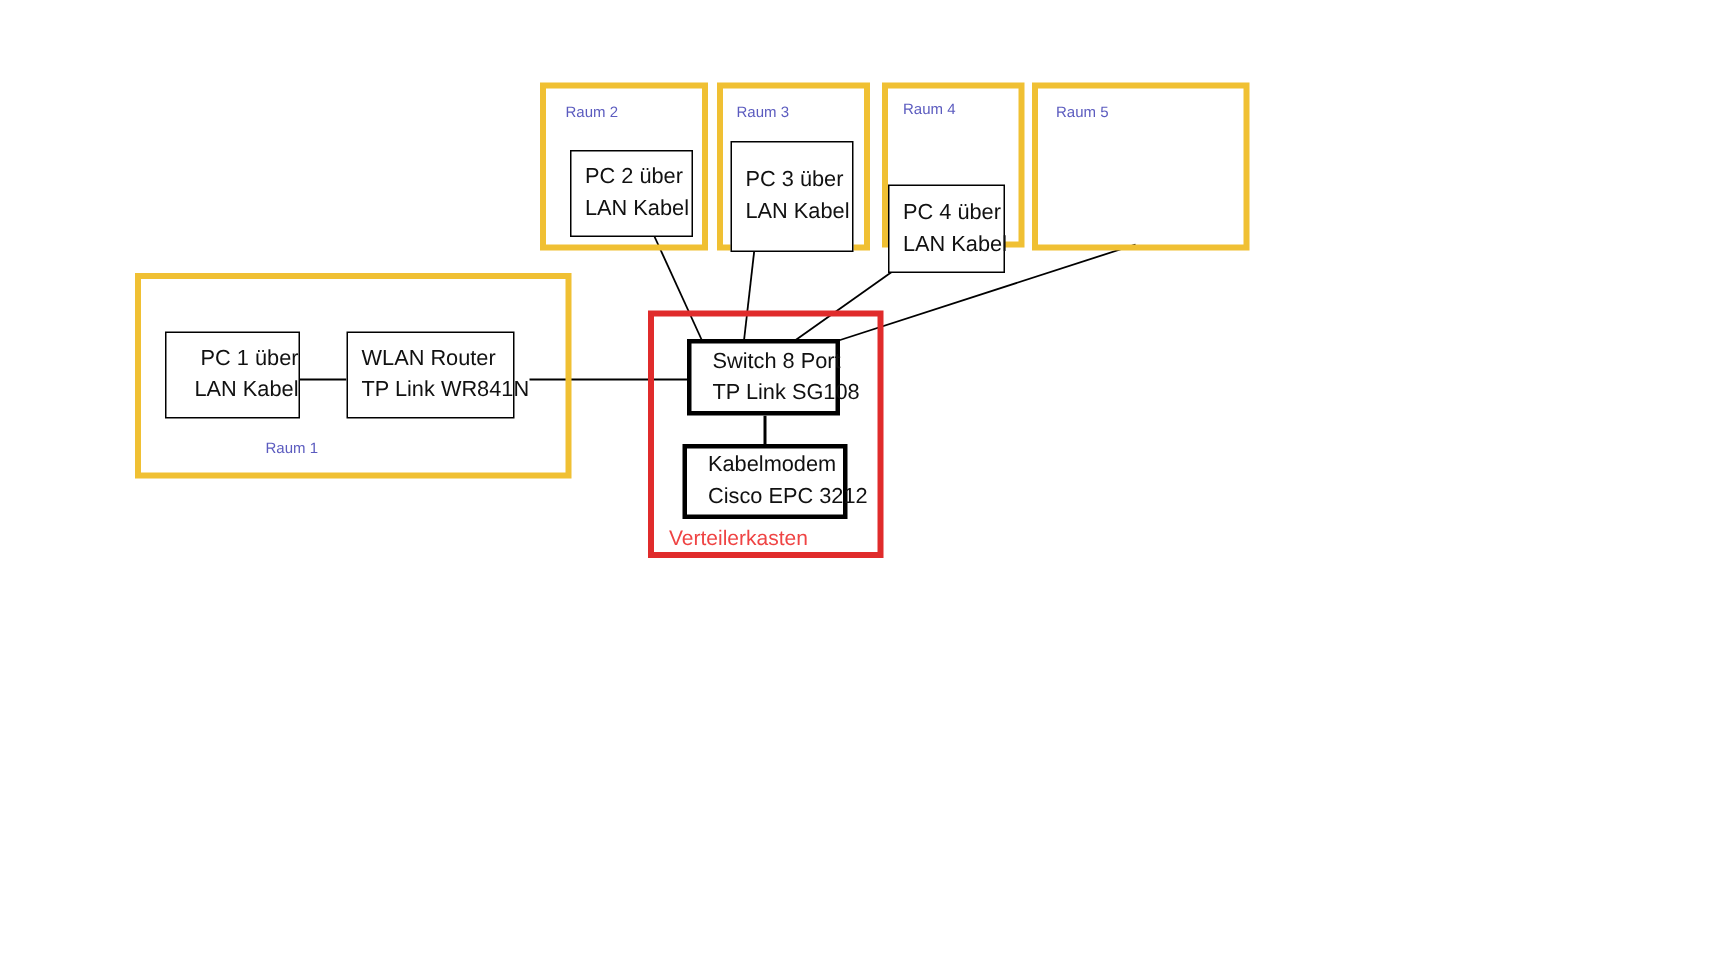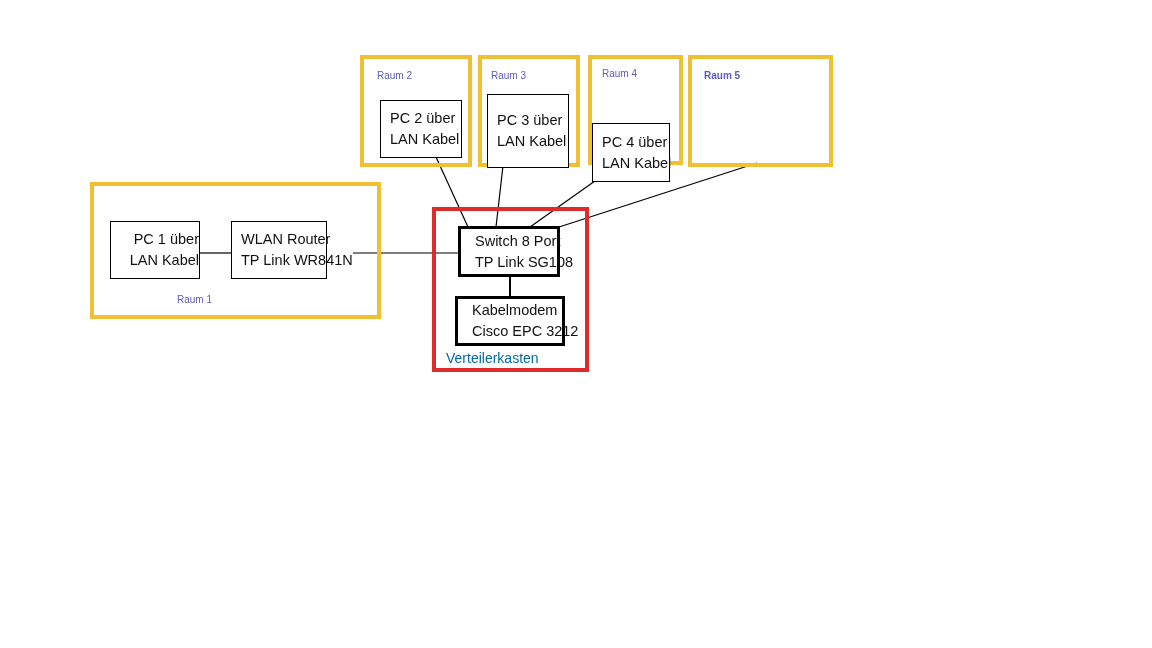--- a/index.html
+++ b/index.html
@@ -62,21 +62,21 @@
   }
   
   .cabinet {
     position: absolute;
     box-sizing: border-box;
     border: 4px solid #e02b2b;
     background: transparent;
   }
   .cabinet-label {
     position: absolute;
-    color: #0369a1;
+    color: #ef4444;
     font-size: 14px;
     line-height: 16px;
     white-space: nowrap;
   }
 </style>
 </head>
 <body>
 
 <div id="canvas">
 
@@ -98,21 +98,21 @@
   </svg>
 
   <div class="zone" style="left:90px; top:182px; width:291px; height:137px;"></div>
   <div class="zone-label" style="left:177px; top:292px;">Raum 1</div>
 
   <div class="device" style="left:110px; top:221px; width:90px; height:58px;text-align:right;">
     <span class="line">PC 1 über</span>
     <span class="line">LAN Kabel</span>
   </div>
 
-  <div class="device" style="left:231px; top:221px; width:96px; height:58px;">
+  <div class="device" style="left:231px; top:221px; width:112px; height:58px;">
     <span class="line">WLAN Router</span>
     <span class="line">TP Link WR841N</span>
   </div>
 
   <div class="zone" style="left:360px; top:55px; width:112px; height:112px;"></div>
   <div class="zone-label" style="left:377px; top:68px;">Raum 2</div>
 
   <div class="device" style="left:380px; top:100px; width:82px; height:58px;">
     <span class="line">PC 2 über</span>
     <span class="line">LAN Kabel</span>
@@ -128,21 +128,21 @@
 
   <div class="zone" style="left:588px; top:55px; width:95px; height:110px;"></div>
   <div class="zone-label" style="left:602px; top:66px;">Raum 4</div>
 
   <div class="device" style="left:592px; top:99px; width:78px; height:59px;margin-top:24px;">
     <span class="line">PC 4 über</span>
     <span class="line">LAN Kabel</span>
   </div>
 
   <div class="zone" style="left:688px; top:55px; width:145px; height:112px;"></div>
-  <div class="zone-label" style="left:704px; top:68px;font-weight:bold;">Raum 5</div>
+  <div class="zone-label" style="left:704px; top:68px;">Raum 5</div>
 
 
   <div class="cabinet" style="left:432px; top:207px; width:157px; height:165px;"></div>
   <div class="cabinet-label" style="left:446px; top:350px;">Verteilerkasten</div>
 
   <div class="device thick" style="left:458px; top:226px; width:102px; height:51px;">
     <span class="line">Switch 8 Port</span>
     <span class="line">TP Link SG108</span>
   </div>
 

